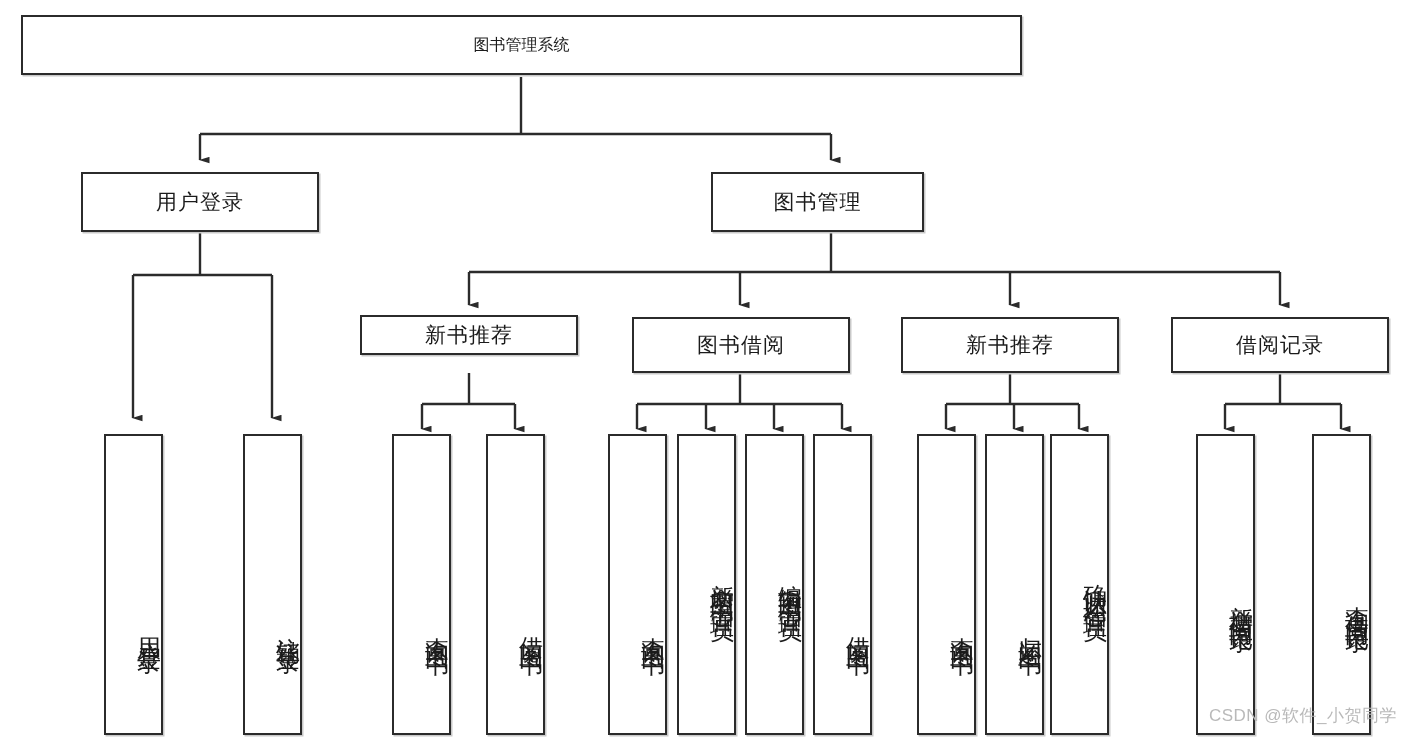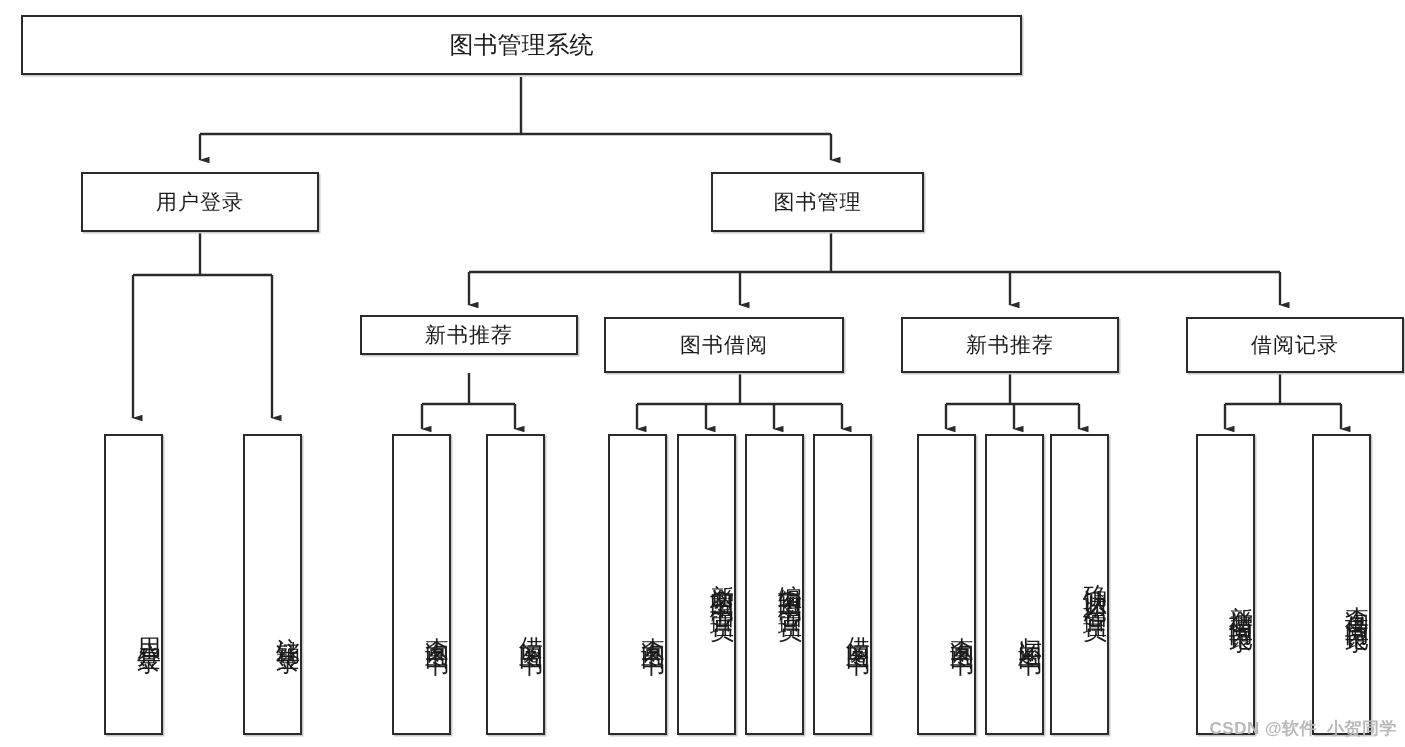--- a/index.html
+++ b/index.html
@@ -32,21 +32,21 @@
     display: flex;
     align-items: center;
     justify-content: center;
     box-shadow: 1.5px 1.5px 0 0 #c9c9c9;
   }
   .node.h-node {
     font-size: 21px;
     letter-spacing: 1px;
   }
   .node.root {
-    font-size: 24px;
+    font-size: 16px;
   }
   .node.v-node {
     writing-mode: vertical-rl;
     text-orientation: upright;
     font-size: 24px;
     letter-spacing: 5px;
     align-items: flex-start;
     justify-content: center;
     padding-top: 6px;
   }
@@ -56,26 +56,25 @@
   }
   .v-label {
     writing-mode: vertical-rl;
     text-orientation: upright;
     display: block;
     line-height: 1.04;
   }
   .watermark {
     position: absolute;
     right: 8px;
-    bottom: 7px;
+    bottom: 20px;
     font-size: 17px;
     color: #b9b9b9;
     letter-spacing: 0.5px;
     white-space: nowrap;
-    font-weight: bold;
   }
 </style>
 </head>
 <body>
 
 <div id="canvas">
 
   <svg class="wires" viewBox="0 0 1405 747" xmlns="http://www.w3.org/2000/svg">
     <defs>
       <marker id="arw" markerWidth="10" markerHeight="12" refX="3.2" refY="9.5" orient="auto" markerUnits="userSpaceOnUse">
@@ -133,27 +132,27 @@
   <div class="node h-node" style="left:81px; top:172px; width:238px; height:60px;">
     <span>用户登录</span>
   </div>
   <div class="node h-node" style="left:711px; top:172px; width:213px; height:60px;">
     <span>图书管理</span>
   </div>
 
   <div class="node h-node" style="left:360px; top:315px; width:218px; height:40px;">
     <span>新书推荐</span>
   </div>
-  <div class="node h-node" style="left:604px; top:317px; width:240px; height:56px;">
+  <div class="node h-node" style="left:632px; top:317px; width:218px; height:56px;">
     <span>图书借阅</span>
   </div>
   <div class="node h-node" style="left:901px; top:317px; width:218px; height:56px;">
     <span>新书推荐</span>
   </div>
-  <div class="node h-node" style="left:1171px; top:317px; width:218px; height:56px;margin-left:15px;">
+  <div class="node h-node" style="left:1171px; top:317px; width:218px; height:56px;">
     <span>借阅记录</span>
   </div>
 
   <div class="node v-node" style="left:104px; top:434px; width:59px; height:301px; padding-top:86px;">
     <span class="v-label">用户登录</span>
   </div>
   <div class="node v-node" style="left:243px; top:434px; width:59px; height:301px; padding-top:86px;">
     <span class="v-label">注销登录</span>
   </div>
 

